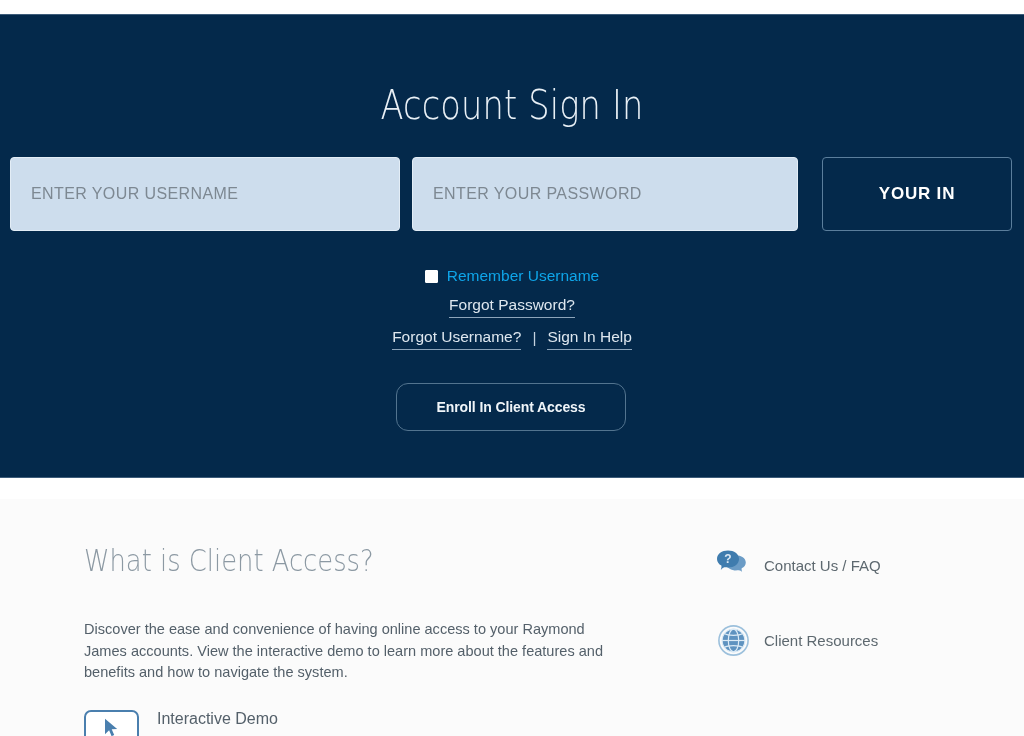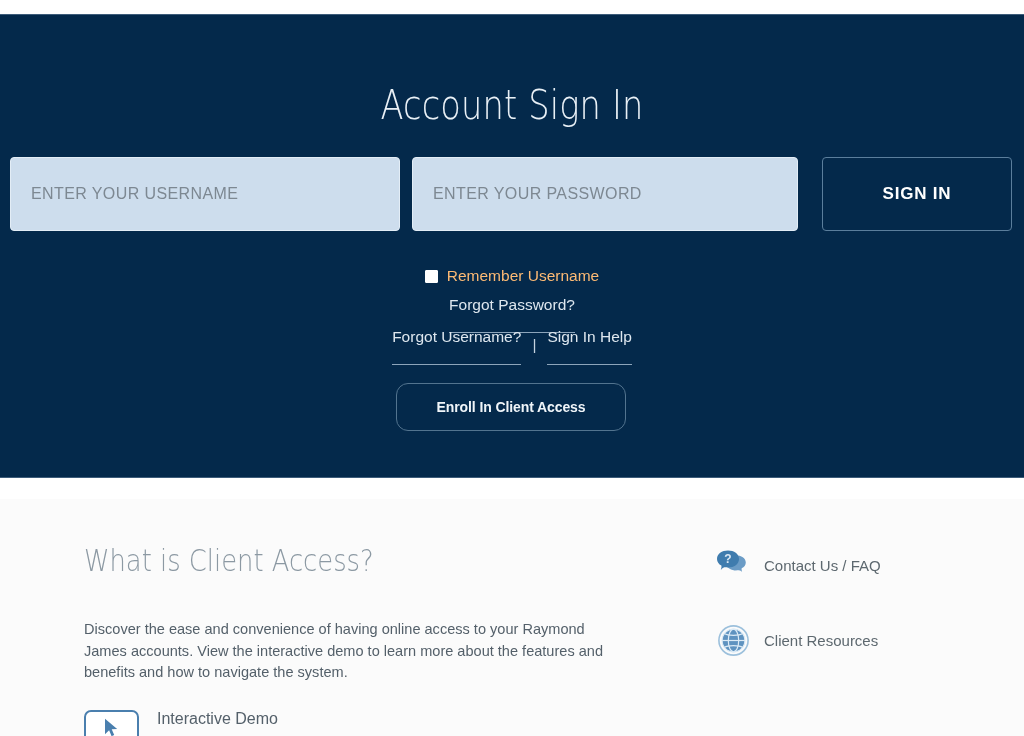--- a/index.html
+++ b/index.html
@@ -117,21 +117,21 @@
     width: 13px;
     height: 13px;
     background: #ffffff;
     border: 1px solid #ffffff;
     border-radius: 1px;
     cursor: pointer;
     display: inline-block;
   }
   .remember-label {
     font-size: 15.5px;
-    color: #fdba74;
+    color: #0ea5e9;
     font-family: "Liberation Sans", sans-serif;
   }
 
   .links-1 {
     position: absolute;
     top: 281px;
     left: 0;
     width: 1024px;
     text-align: center;
   }
@@ -145,21 +145,21 @@
     justify-content: center;
     align-items: center;
     gap: 11px;
   }
   .hero-link {
     display: inline-block;
     font-size: 15.5px;
     color: #dee7ef;
     text-decoration: none;
     border-bottom: 1px solid #8da5bb;
-    padding-bottom: 18px;
+    padding-bottom: 3px;
     cursor: pointer;
     font-family: "Liberation Sans", sans-serif;
   }
   .link-sep {
     color: #c5d3e0;
     font-size: 15.5px;
     padding-bottom: 3px;
   }
 
   .enroll-button {
@@ -276,21 +276,21 @@
 
 <div class="top-strip"></div>
 
 <section class="hero">
 
   <h1 class="hero-title">Account Sign In</h1>
 
   <div class="form-row">
     <input id="username-field" class="field" type="text" placeholder="ENTER YOUR USERNAME" style="">
     <input id="password-field" class="field" type="text" placeholder="ENTER YOUR PASSWORD" style="">
-    <button class="signin-button">SIGN IN</button>
+    <button class="signin-button">YOUR IN</button>
   </div>
 
   <div class="remember-row">
     <span class="checkbox"></span>
     <span class="remember-label">Remember Username</span>
   </div>
 
   <div class="links-1">
     <a class="hero-link">Forgot Password?</a>
   </div>

